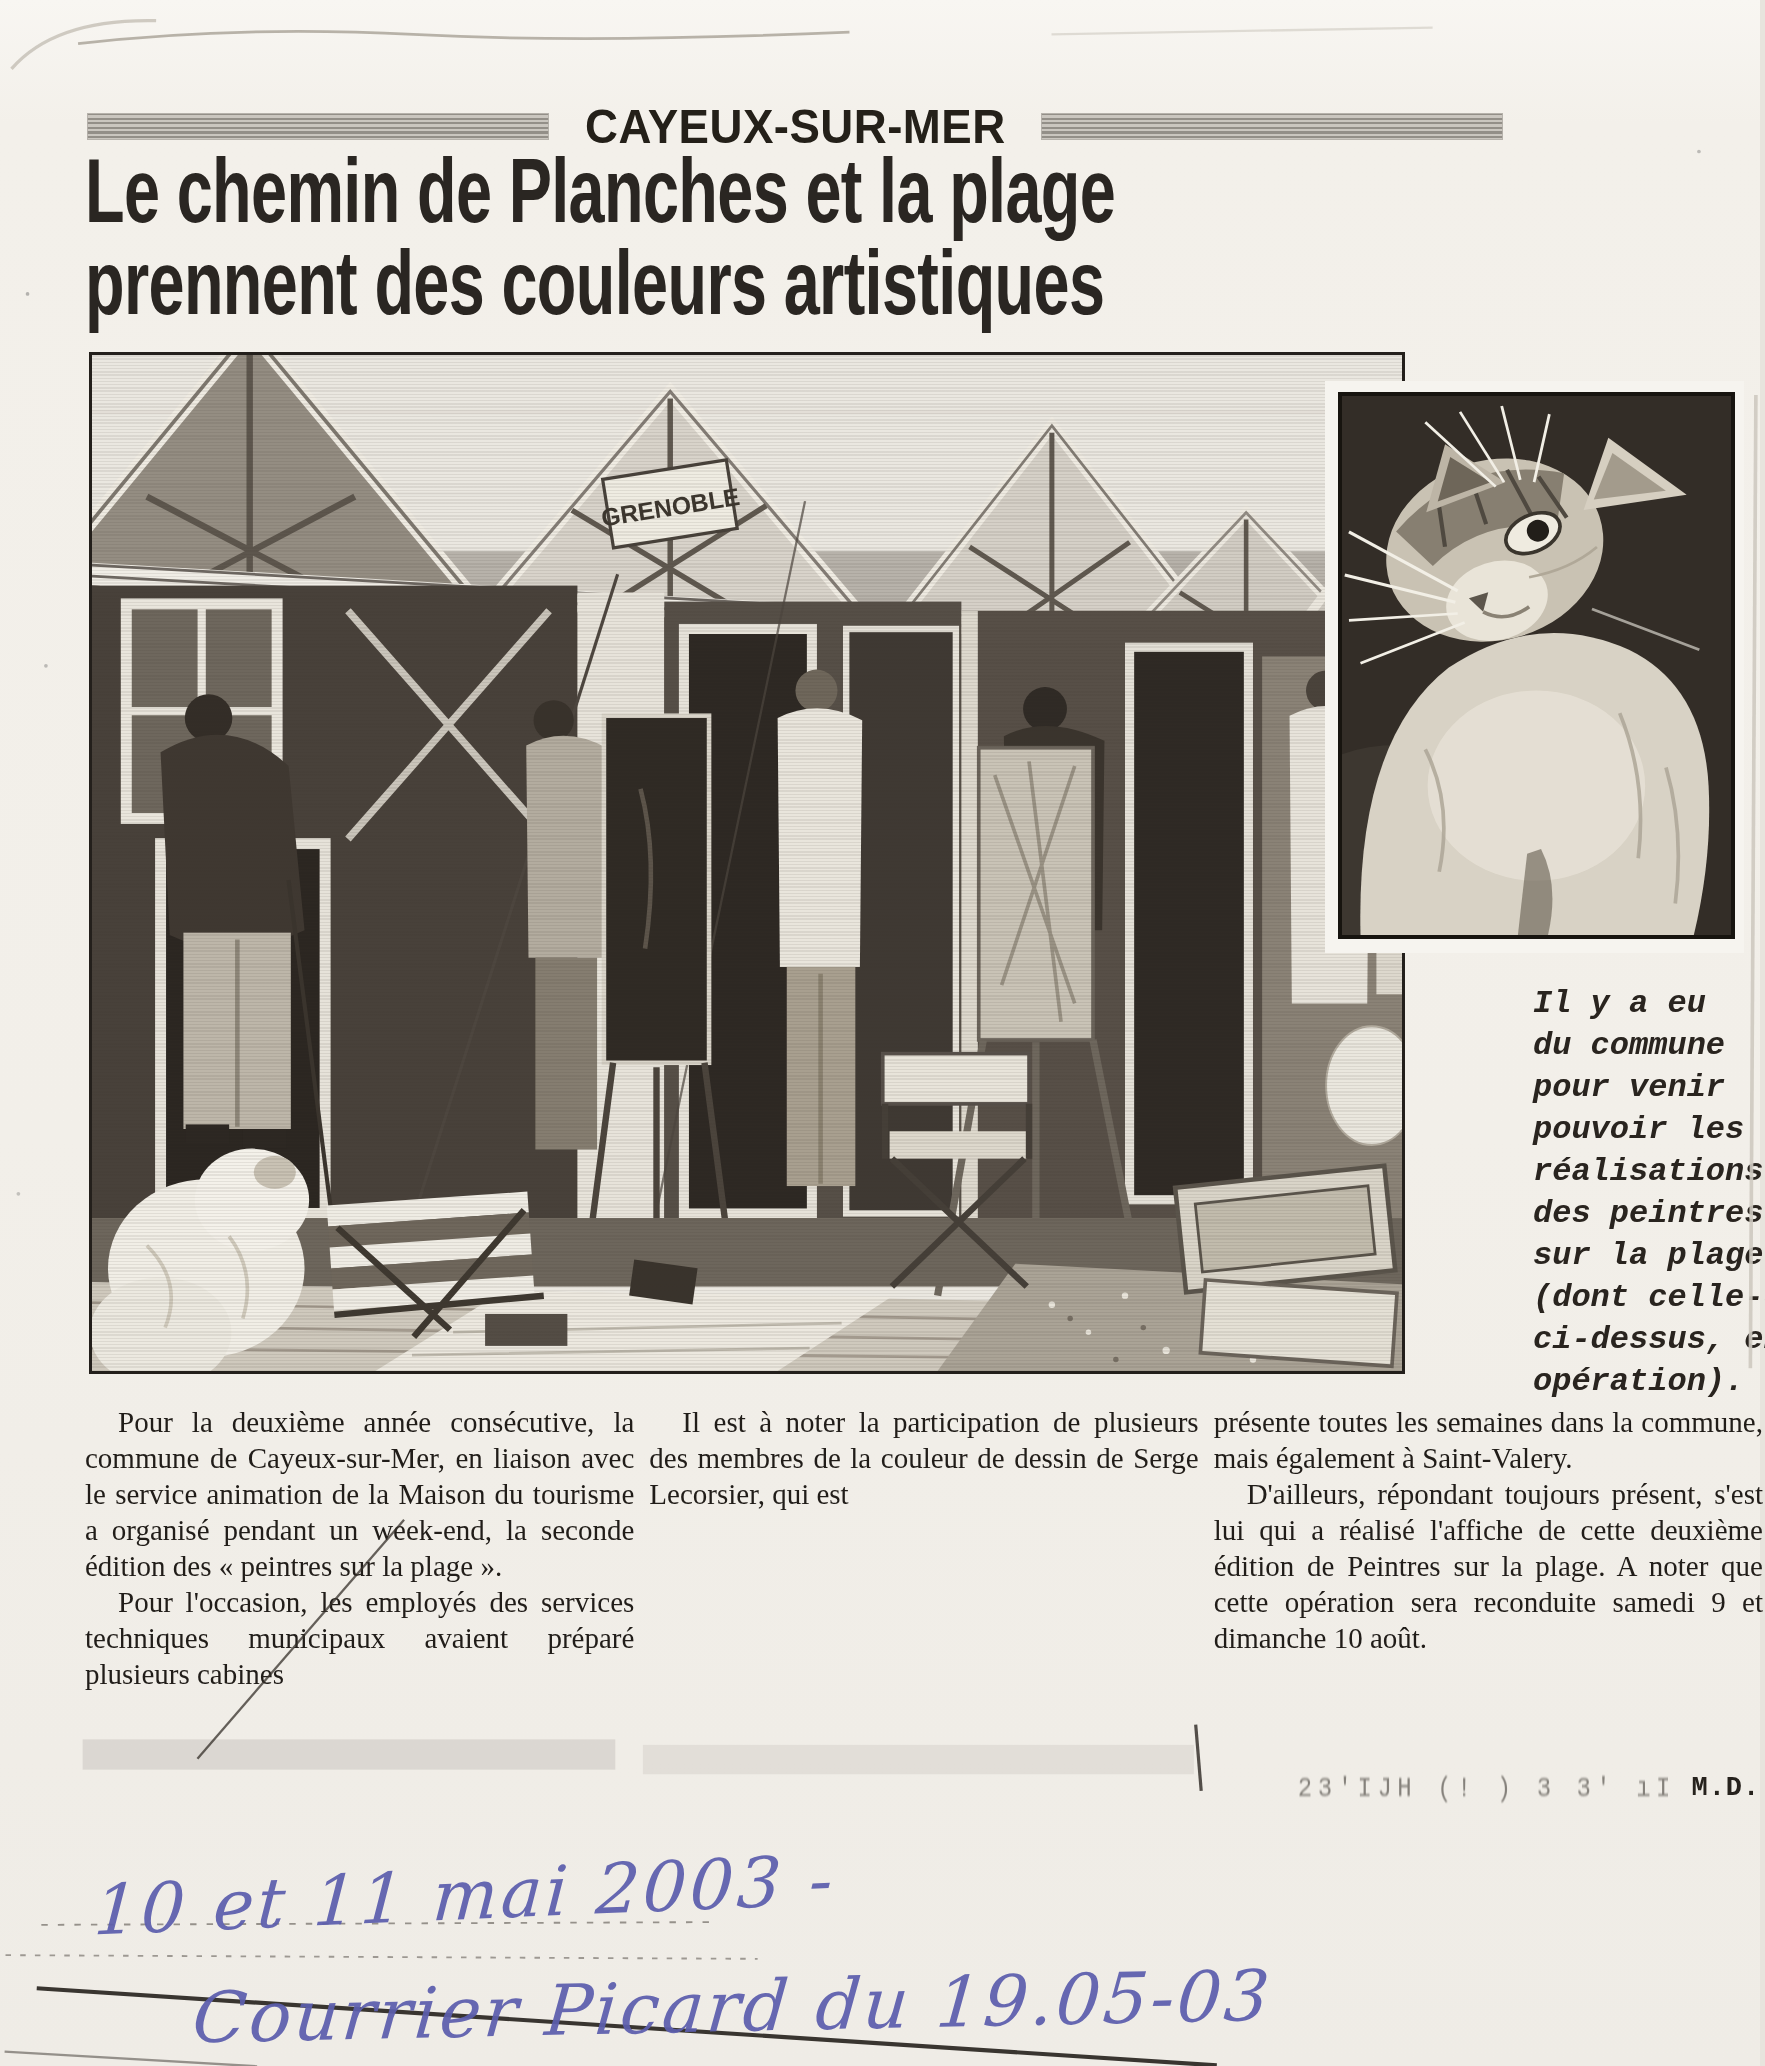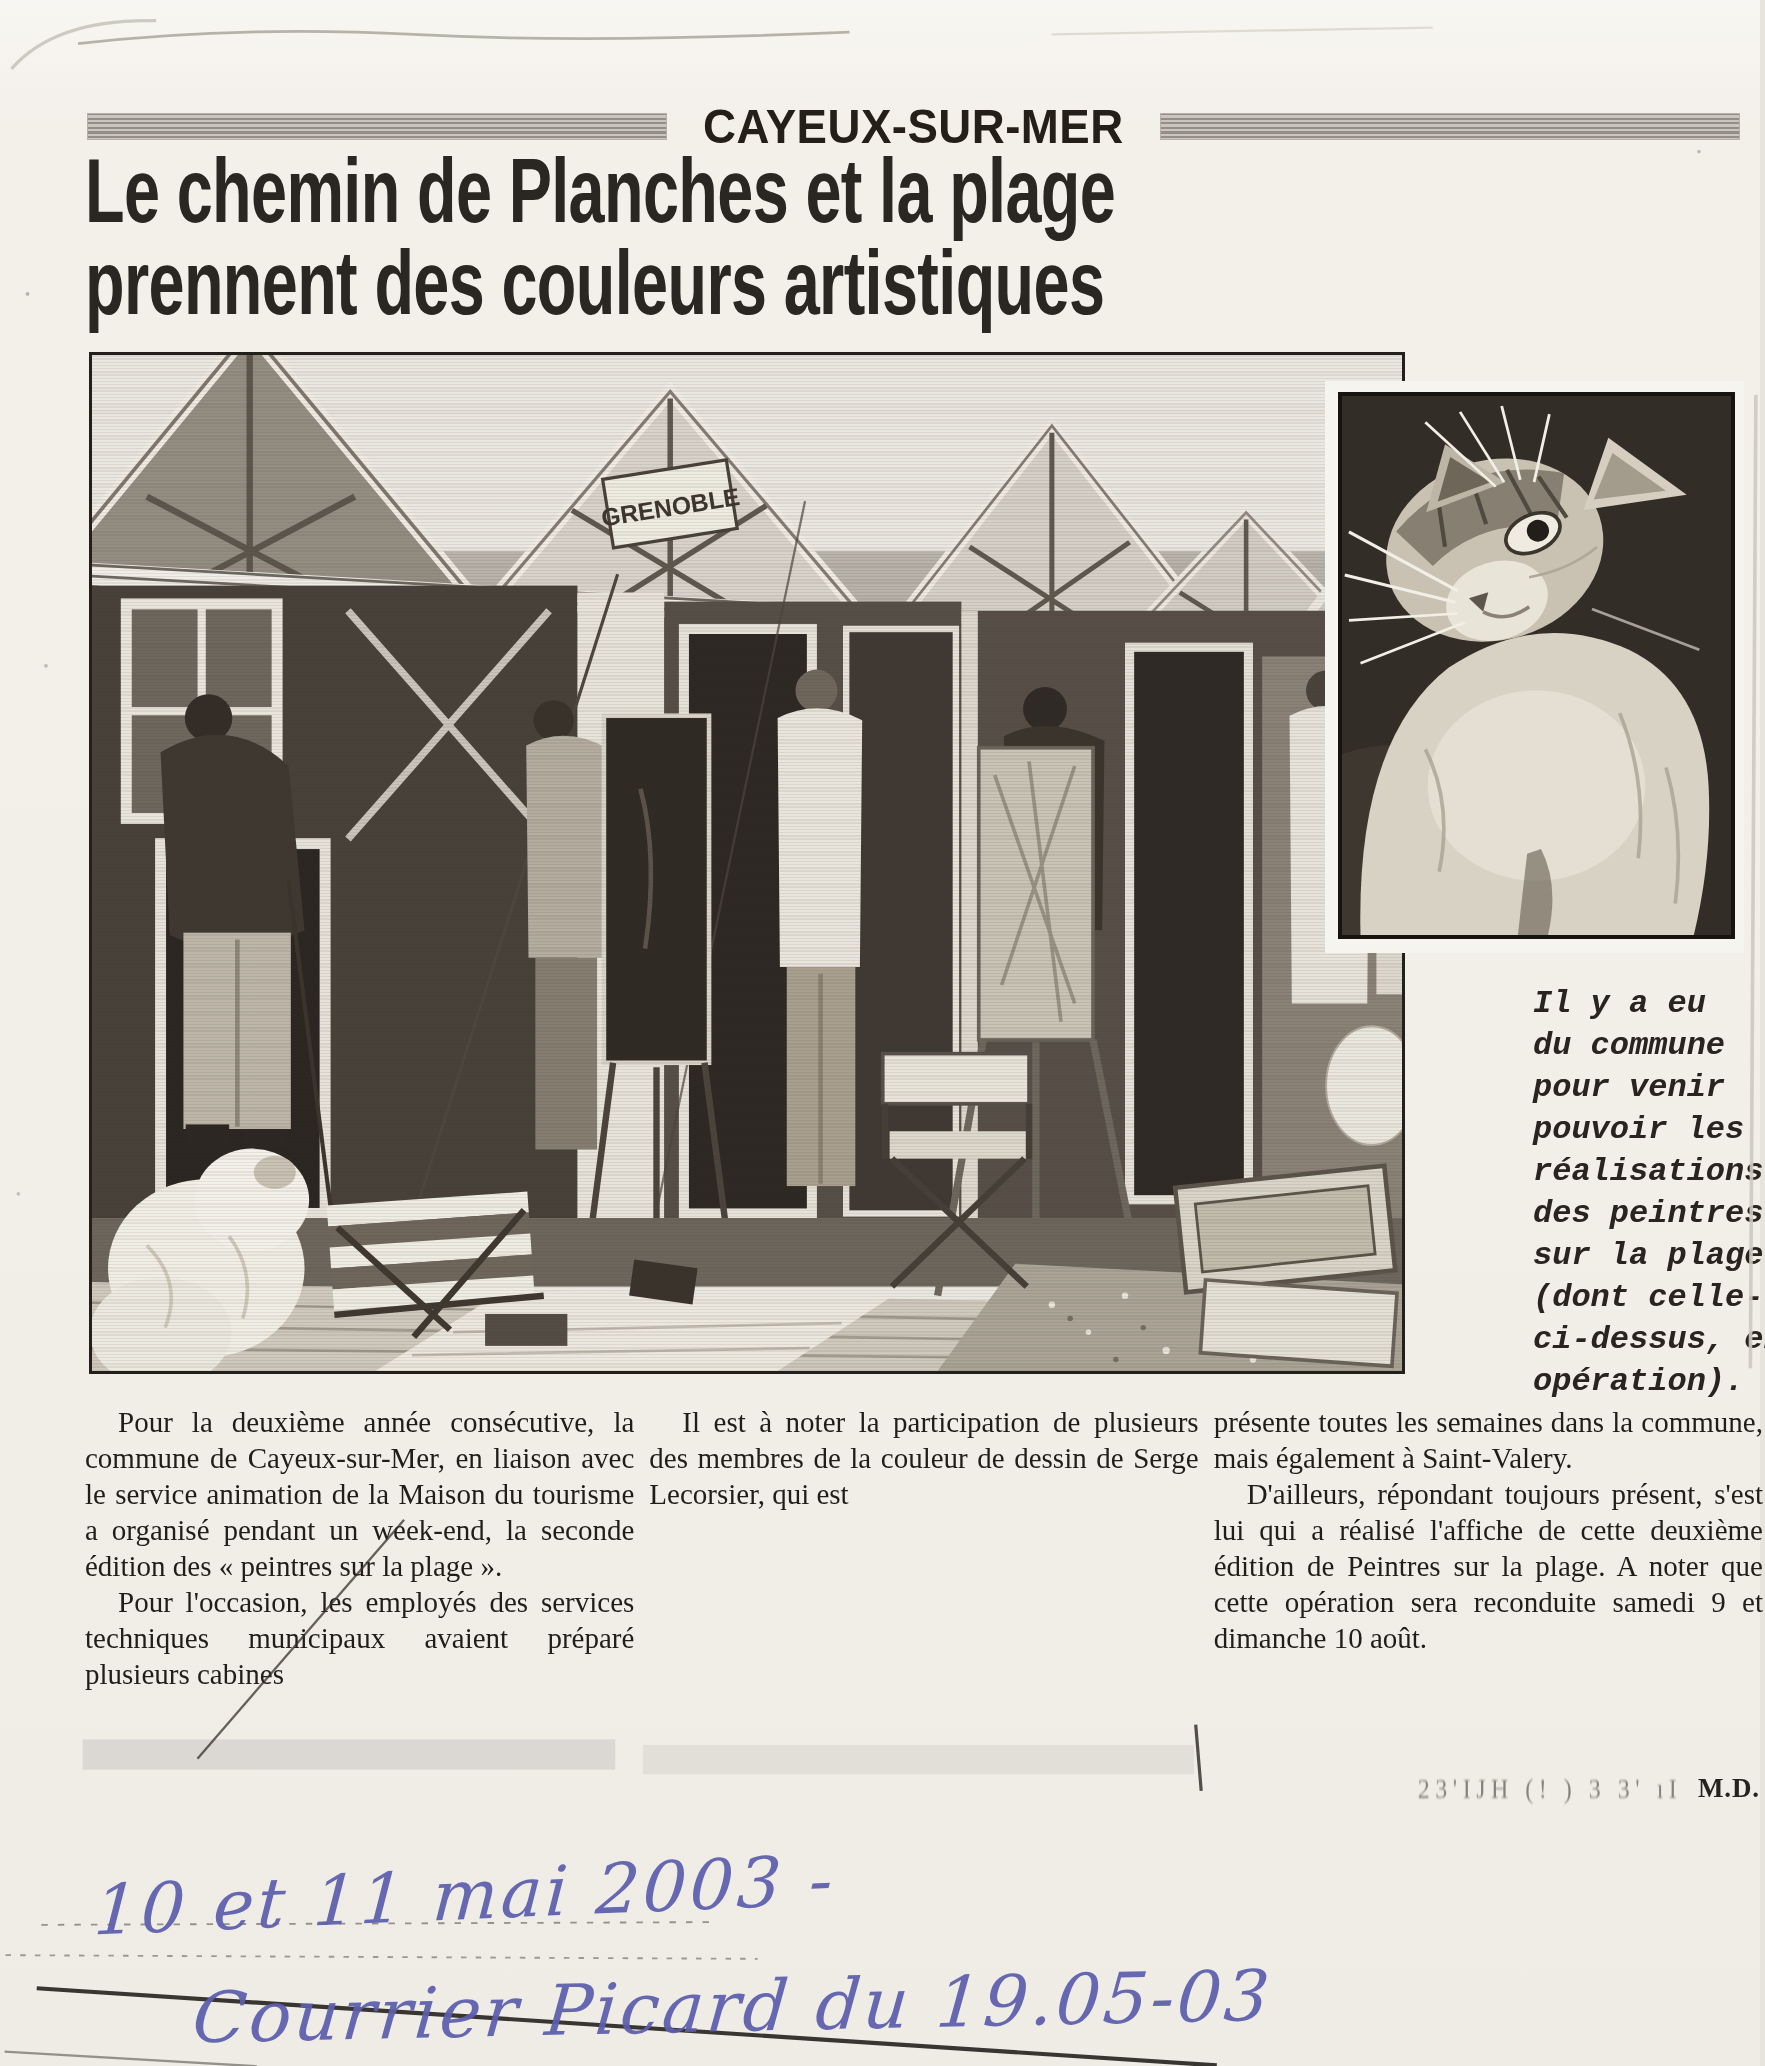--- a/index.html
+++ b/index.html
@@ -3,21 +3,21 @@
 <meta charset="utf-8">
 <style>
   html,body{margin:0;padding:0;background:#d8d5cf;}
   .page{
     position:relative;width:1766px;height:2066px;overflow:hidden;
     background:linear-gradient(180deg,#f8f6f2 0%,#f3f0ea 6%,#f2efe9 55%,#efece6 100%);
     font-family:"Liberation Serif",serif;color:#221e1a;
   }
   .right-edge{position:absolute;right:0;top:0;width:6.4px;height:100%;background:#e7e4dd;}
   
-  .kicker-row{position:absolute;left:87px;top:99px;width:1653px;display:flex;align-items:center;gap:25px;}
+  .kicker-row{position:absolute;left:87px;top:99px;width:1416px;display:flex;align-items:center;gap:25px;}
   .kicker-bar{flex:1;height:27px;opacity:.95;
     background:repeating-linear-gradient(180deg,#8e8a83 0 2.3px,#c8c4bd 2.3px 4.6px);
     box-shadow:inset 0 0 0 0.9px #b3afa8;}
   .kicker-text{font-family:"Liberation Sans",sans-serif;font-weight:700;font-size:48px;
     letter-spacing:0.5px;color:#242019;white-space:nowrap;transform:scaleX(.95);}
   
   .headline{position:absolute;left:85px;top:146px;font-family:"Liberation Sans",sans-serif;
     font-weight:700;font-size:90px;line-height:1.02;color:#2a2622;letter-spacing:-0.9px;
     transform:scaleX(.72);transform-origin:left top;white-space:nowrap;}
   
@@ -36,21 +36,21 @@
     font-family:"Liberation Sans",sans-serif;font-weight:700;font-style:italic;
     font-size:32px;line-height:42px;color:#29241f;}
   .caption div{white-space:nowrap;font-family:Liberation Mono, monospace;}
   
   .columns{position:absolute;left:85px;top:1404px;width:1678px;display:flex;gap:15px;}
   .col{flex:1;font-size:29px;line-height:36px;text-align:justify;color:#211d19;}
   .col p{margin:0;text-indent:33px;}
   .col p.cont{text-indent:0;}
   
   .byline-row{position:absolute;left:1219px;top:1773px;width:541px;text-align:right;
-    font-family:Liberation Serif, serif;color:#26221d;}
+    font-family:Liberation Mono, monospace;color:#26221d;}
   .smudge{display:inline-block;font-size:24px;letter-spacing:5.5px;opacity:.55;
     filter:blur(0.7px);transform:scaleY(1.15);margin-right:15.6px;color:#2e2a24;}
   .byline{font-weight:700;font-size:27px;letter-spacing:0.9px;}
   
   .hw{position:absolute;font-family:"DejaVu Serif",serif;font-style:italic;
     color:#5c5ead;opacity:.93;white-space:nowrap;z-index:6;}
   .hw1{left:94px;top:1855px;font-size:69px;letter-spacing:3.2px;transform:rotate(-2.4deg) skewX(-6deg);}
   .hw2{left:193px;top:1966px;font-size:70px;letter-spacing:2.8px;transform:rotate(-1.2deg) skewX(-6deg);}
   
   .scratches{position:absolute;inset:0;z-index:5;pointer-events:none;}

